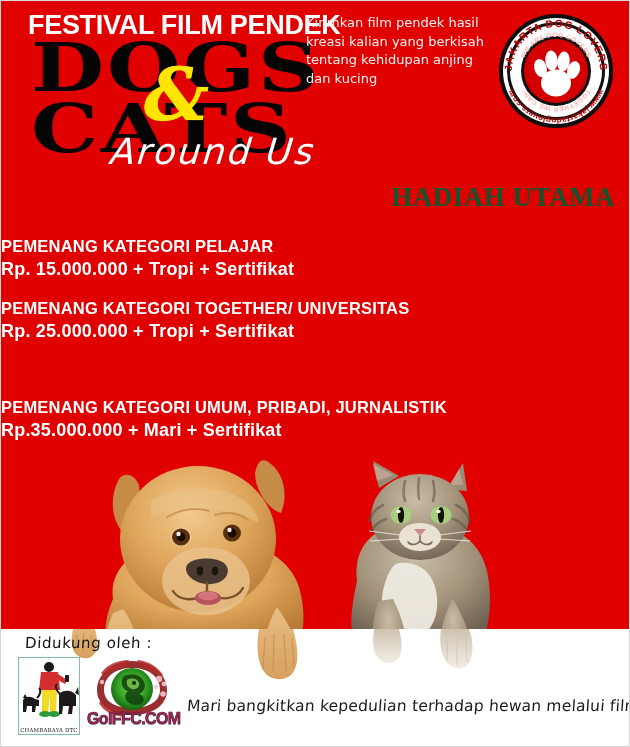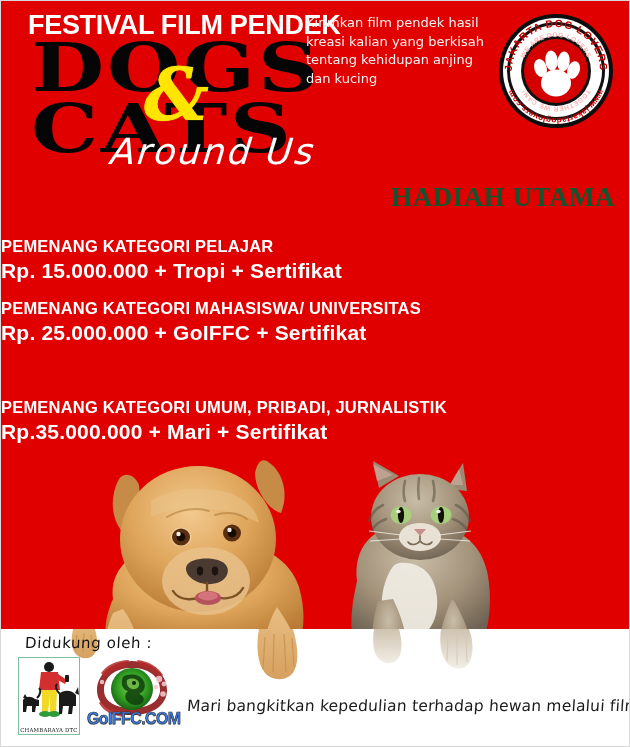--- a/index.html
+++ b/index.html
@@ -86,21 +86,21 @@
     font-family:Liberation Serif, serif;
   }
   .prize-block{
     position:absolute; width:614px; left:0; text-align:left;
     font-family:"Liberation Sans", sans-serif; color:#ffffff;
   }
   .prize-block .cat{
     font-size:16.5px; font-weight:bold; letter-spacing:0.2px; line-height:1.36;
   }
   .prize-block .amt{
-    font-size:21px; font-weight:bold; letter-spacing:0.2px; line-height:1.36;
+    font-size:18px; font-weight:bold; letter-spacing:0.2px; line-height:1.36;
   }
   .pb-0{ top:234px; }
   .pb-1{ top:296px; }
   .pb-2{ top:379px;margin-top:16px; }
 
   
   .stage{ position:absolute; left:0; top:430px; width:630px; height:240px; }
   .stage svg{ display:block; }
 
   
@@ -120,21 +120,21 @@
     text-align:center; font-family:"DejaVu Serif", serif;
     font-size:5.4px; color:#1a1a1a; letter-spacing:0.2px;
   }
   .sponsor-2{
     position:absolute; left:86px; top:656px; width:90px; height:80px;
   }
   .sponsor-2 .cap{
     position:absolute; left:0; top:53px; width:100%;
     text-align:right;
     font-family:"Liberation Sans", sans-serif;
-    font-weight:bold; font-size:16px; color:#3b82f6;
+    font-weight:bold; font-size:16px; color:#be185d;
     letter-spacing:-0.6px;
     -webkit-text-stroke:0.6px #2b2b2b;
     text-shadow:0 1px 0 rgba(0,0,0,.35);
   }
   .tagline{
     position:absolute; left:186px; top:696px;
     font-family:"DejaVu Sans", sans-serif;
     font-size:15.5px; color:#1a1a1a; letter-spacing:0.2px;
     transform:skewX(-4deg);
     white-space:nowrap;
@@ -192,22 +192,22 @@
     </svg>
   </div>
 
   <div class="prize-head">HADIAH UTAMA</div>
 
   <div class="prize-block pb-0">
     <div class="cat">PEMENANG KATEGORI PELAJAR</div>
     <div class="amt">Rp. 15.000.000 + Tropi + Sertifikat</div>
   </div>
   <div class="prize-block pb-1">
-    <div class="cat">PEMENANG KATEGORI MAHASISWA/ UNIVERSITAS</div>
-    <div class="amt">Rp. 25.000.000 + GoIFFC + Sertifikat</div>
+    <div class="cat">PEMENANG KATEGORI TOGETHER/ UNIVERSITAS</div>
+    <div class="amt">Rp. 25.000.000 + Tropi + Sertifikat</div>
   </div>
   <div class="prize-block pb-2">
     <div class="cat">PEMENANG KATEGORI UMUM, PRIBADI, JURNALISTIK</div>
     <div class="amt">Rp.35.000.000 + Mari + Sertifikat</div>
   </div>
 
   <div class="stage">
     <svg width="630" height="240" viewBox="0 0 630 240" aria-hidden="true">
       <defs>
         <radialGradient id="furG" cx="45%" cy="32%" r="72%">

